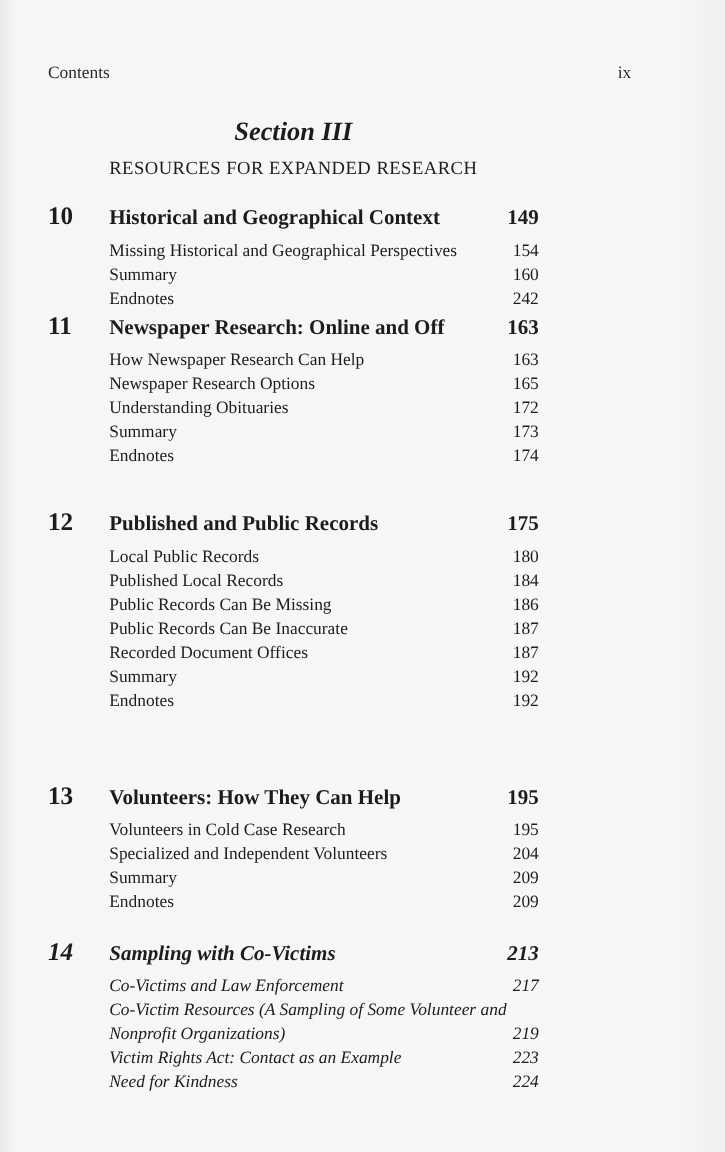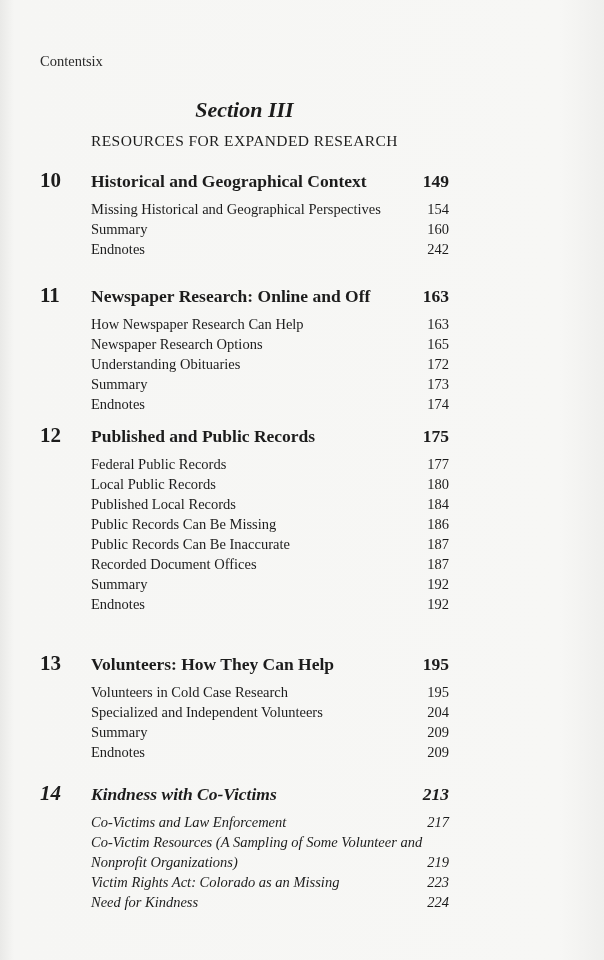--- a/index.html
+++ b/index.html
@@ -9,21 +9,21 @@
     font-family: "Liberation Serif", "DejaVu Serif", serif;
     color: #1c1c1c;
     position: relative;
   }
   .page {
     position: absolute; left: 0; top: 0; width: 604px; height: 960px;
     background: linear-gradient(90deg, #e9e9e7 0px, #f6f6f4 14px, #f7f7f5 560px, #efefed 604px);
   }
   .running-head {
     position: absolute; left: 40px; top: 53px; width: 486px;
-    display: flex; 
+    display: flex; justify-content: space-between;
     font-size: 14.5px; color: #2a2a2a;
   }
   .section-head { position: absolute; left: 91px; top: 96px; text-align: center; }
   .section-title { font-style: italic; font-weight: bold; font-size: 22px; line-height: 28px; }
   .section-sub { font-weight: normal; font-size: 15.5px; letter-spacing: 0.4px; margin-top: 8px; }
   .chapter { position: absolute; left: 0; width: 528px; }
   .ch-row { position: relative; height: 26px; }
   .ch-num { position: absolute; left: 40px; top: 0; font-weight: bold; font-size: 21px; }
   .ch-title { position: absolute; left: 91px; top: 3px; font-weight: bold; font-size: 17.5px; }
   .ch-page { position: absolute; right: 79px; top: 3px; font-weight: bold; font-size: 17.5px; }
@@ -63,21 +63,21 @@
           <span class="entry-title">Summary</span>
           <span class="entry-page">160</span>
         </div>
       <div class="entry">
           <span class="entry-title">Endnotes</span>
           <span class="entry-page">242</span>
         </div>
     </div>
   </div>
 
-  <div class="chapter" style="top:283px;font-family:Liberation Serif, serif;">
+  <div class="chapter" style="top:259px;font-family:Liberation Serif, serif;">
     <div class="ch-row">
       <span class="ch-num">11</span>
       <span class="ch-title">Newspaper Research: Online and Off</span>
       <span class="ch-page">163</span>
     </div>
     <div class="entries">
       <div class="entry">
           <span class="entry-title">How Newspaper Research Can Help</span>
           <span class="entry-page">163</span>
         </div>
@@ -100,24 +100,20 @@
     </div>
   </div>
 
   <div class="chapter" style="top:423px;">
     <div class="ch-row">
       <span class="ch-num">12</span>
       <span class="ch-title">Published and Public Records</span>
       <span class="ch-page">175</span>
     </div>
     <div class="entries">
-      <div class="entry">
-          <span class="entry-title">Federal Public Records</span>
-          <span class="entry-page">177</span>
-        </div>
       <div class="entry">
           <span class="entry-title">Local Public Records</span>
           <span class="entry-page">180</span>
         </div>
       <div class="entry">
           <span class="entry-title">Published Local Records</span>
           <span class="entry-page">184</span>
         </div>
       <div class="entry">
           <span class="entry-title">Public Records Can Be Missing</span>
@@ -164,34 +160,34 @@
       <div class="entry">
           <span class="entry-title">Endnotes</span>
           <span class="entry-page">209</span>
         </div>
     </div>
   </div>
 
   <div class="chapter" style="top:781px;font-style:italic;">
     <div class="ch-row">
       <span class="ch-num">14</span>
-      <span class="ch-title">Kindness with Co-Victims</span>
+      <span class="ch-title">Sampling with Co-Victims</span>
       <span class="ch-page">213</span>
     </div>
     <div class="entries">
       <div class="entry">
           <span class="entry-title">Co-Victims and Law Enforcement</span>
           <span class="entry-page">217</span>
         </div>
       <div class="entry tall">
           <span class="entry-title">Co-Victim Resources (A Sampling of Some Volunteer and Nonprofit Organizations)</span>
           <span class="entry-page">219</span>
         </div>
       <div class="entry">
-          <span class="entry-title">Victim Rights Act: Colorado as an Missing</span>
+          <span class="entry-title">Victim Rights Act: Contact as an Example</span>
           <span class="entry-page">223</span>
         </div>
       <div class="entry">
           <span class="entry-title">Need for Kindness</span>
           <span class="entry-page">224</span>
         </div>
     </div>
   </div>
 
 </div>

